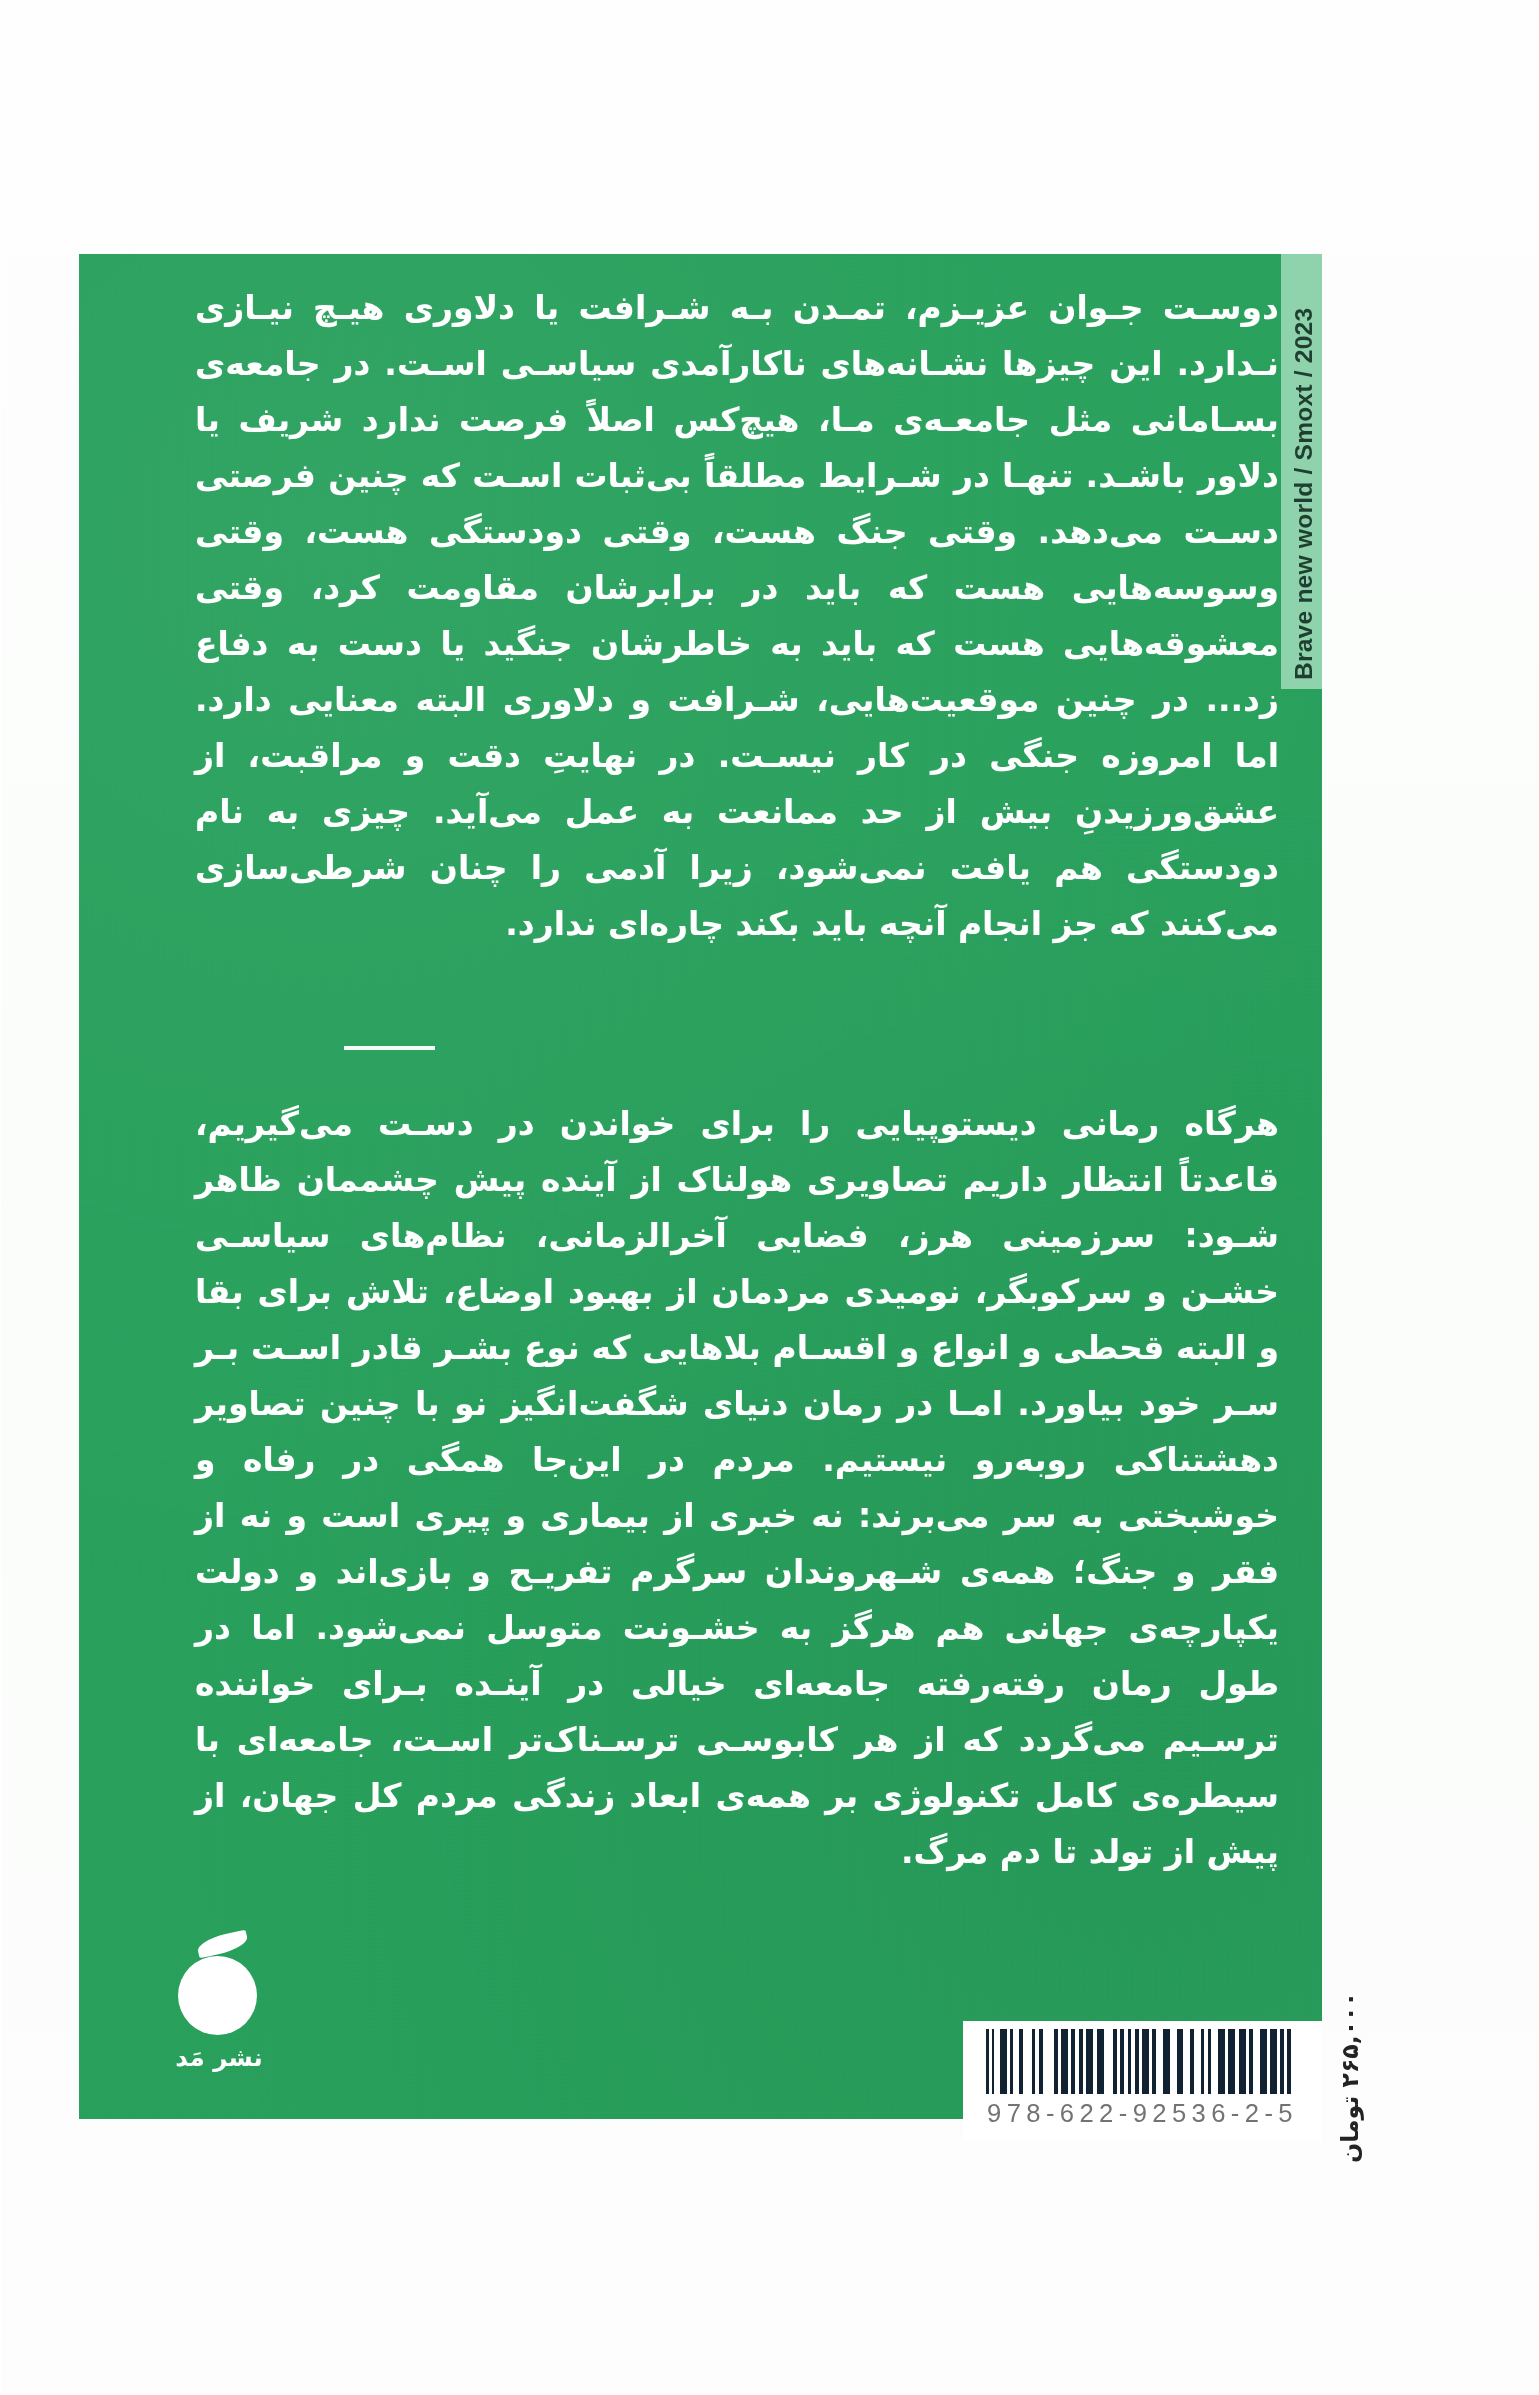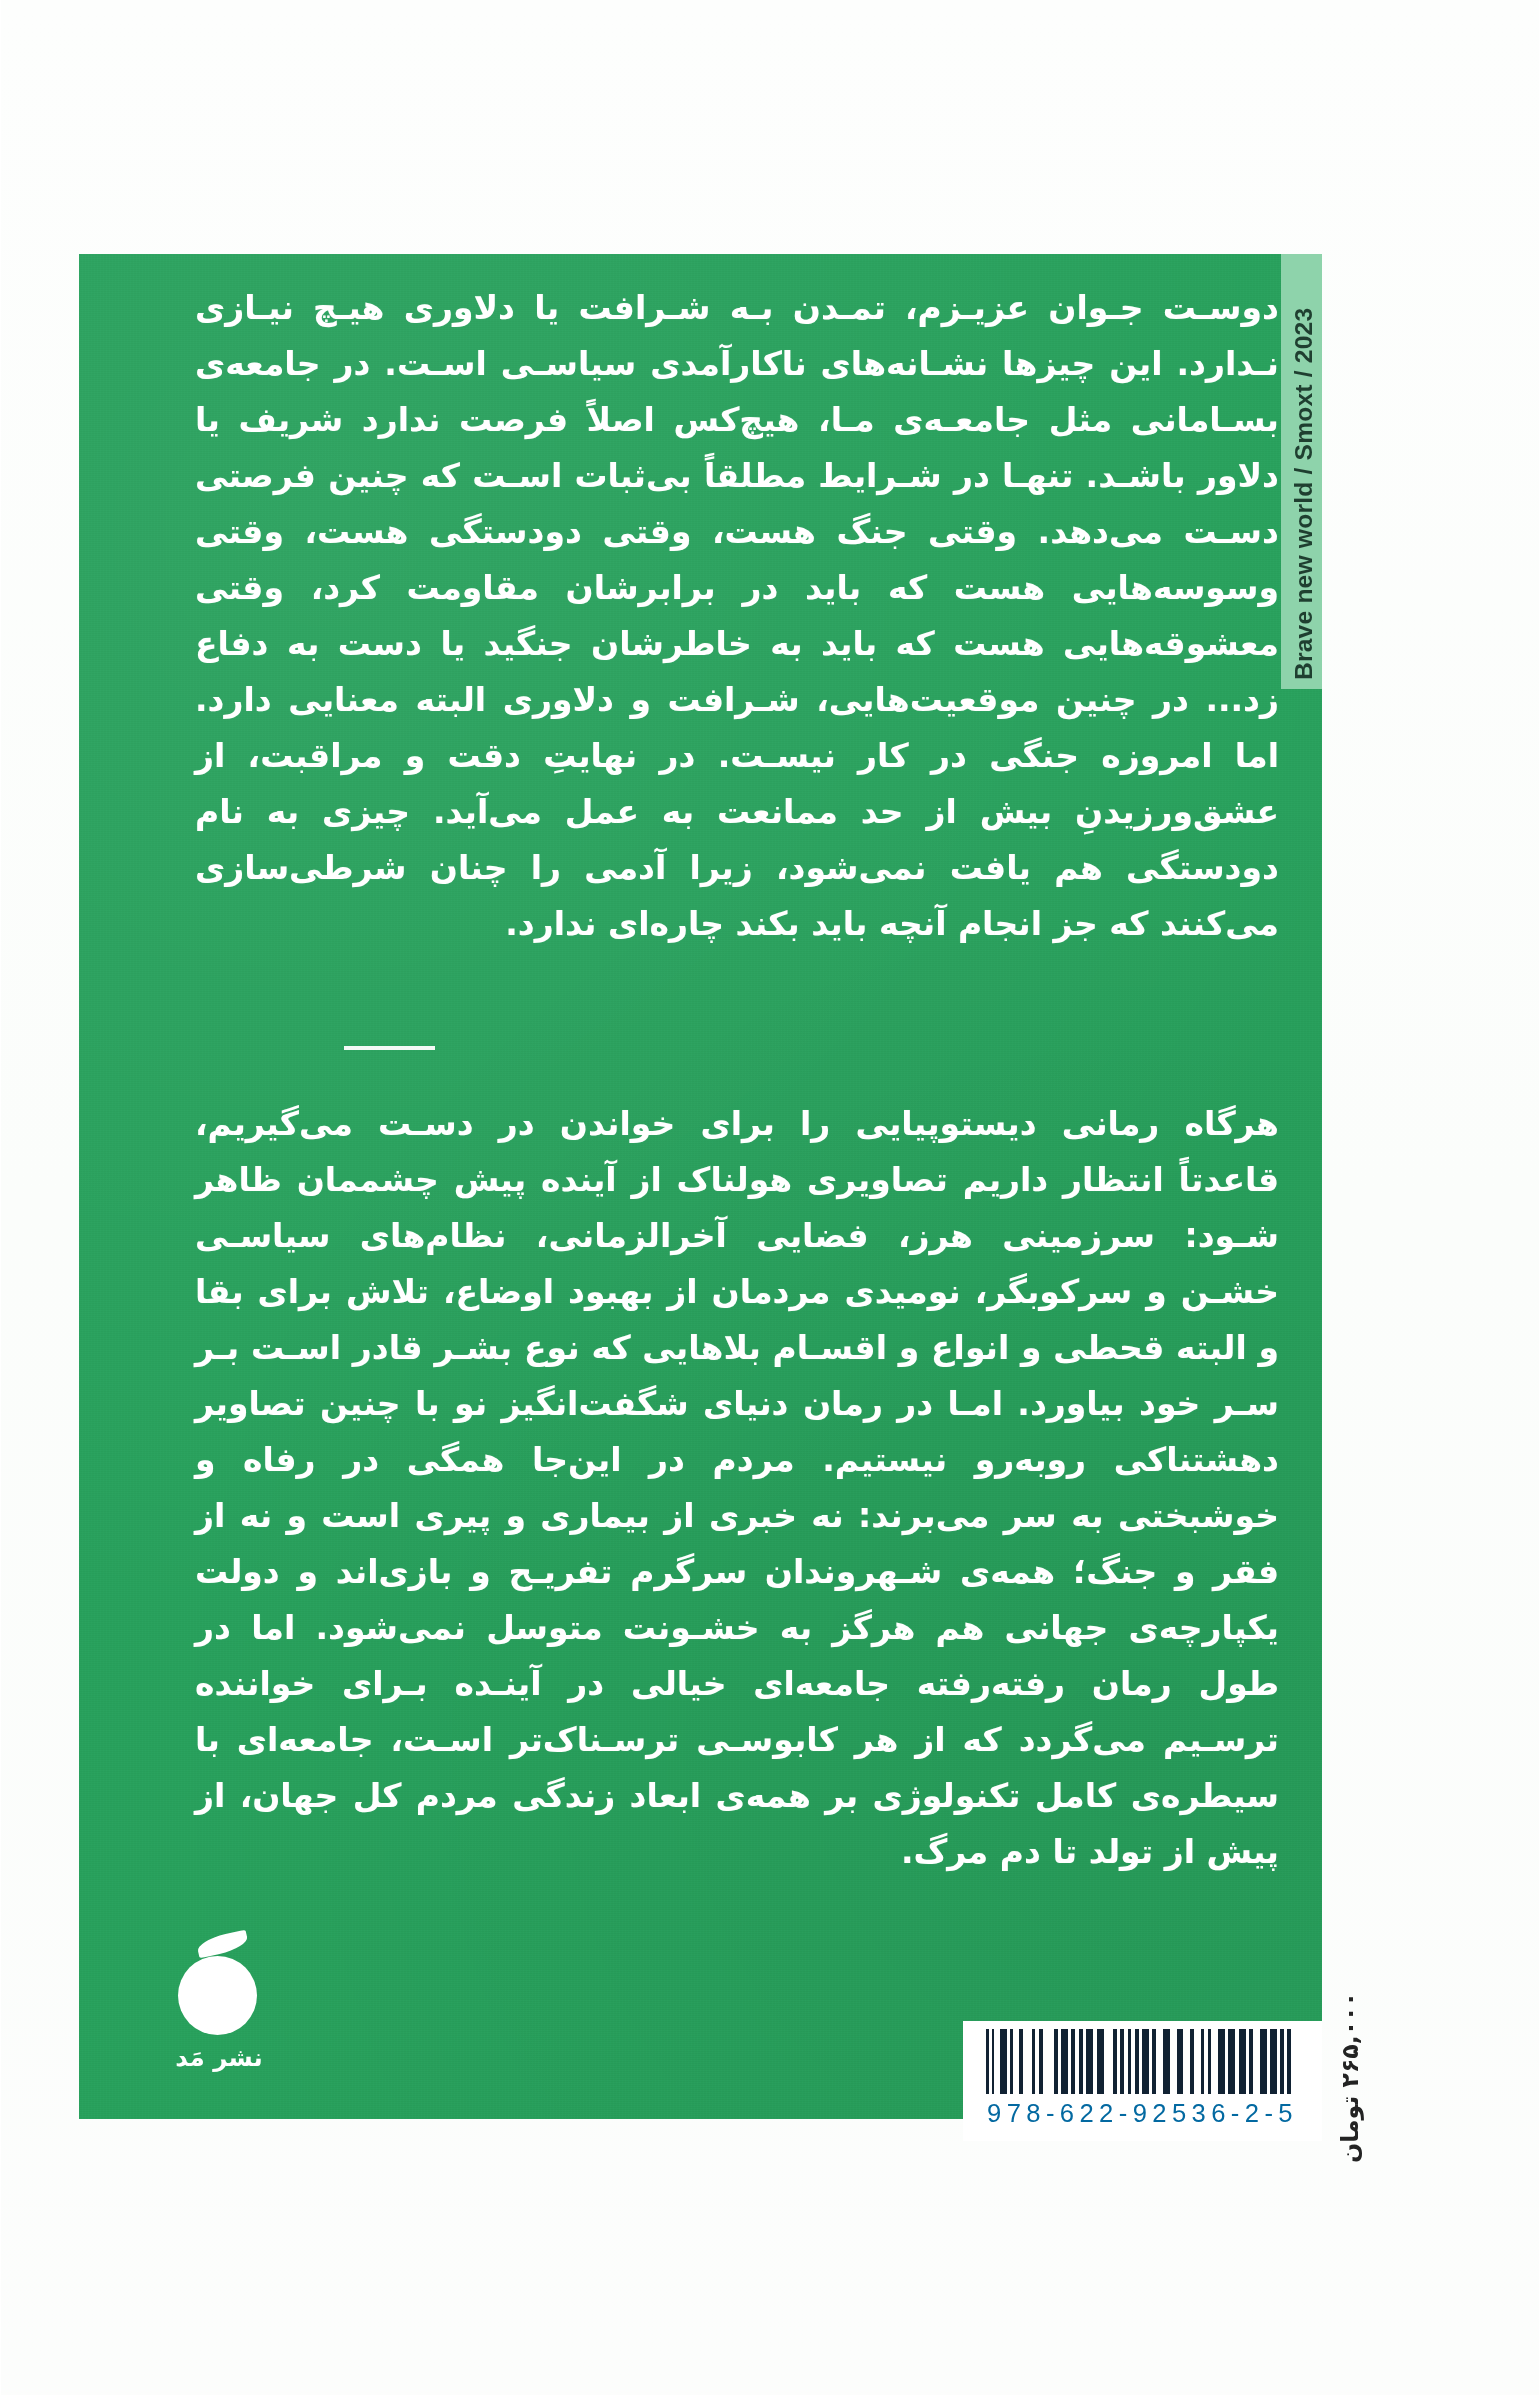--- a/index.html
+++ b/index.html
@@ -192,21 +192,21 @@
         #123 73.6% 75.8%, #ffffff 75.8% 76.9%, #123 76.9% 79.0%, #ffffff 79.0% 80.2%,
         #123 80.2% 82.3%, #ffffff 82.3% 83.5%, #123 83.5% 84.6%, #ffffff 84.6% 86.7%,
         #123 86.7% 88.9%, #ffffff 88.9% 90.0%, #123 90.0% 92.2%, #ffffff 92.2% 93.2%,
         #123 93.2% 94.3%, #ffffff 94.3% 95.4%, #123 95.4% 96.5%, #ffffff 96.5% 100%);
   }
   #barcode-number {
     margin-top: 4.9px;
     font-family: "Liberation Sans", "DejaVu Sans", sans-serif;
     font-size: 25.6px;
     letter-spacing: 5.4px;
-    color: #0369a1;
+    color: #737373;
     direction: ltr;
   }
 
   
   #price {
     position: absolute;
     left: 1332px;
     top: 1931px;
     width: 29.6px;
     height: 236px;

